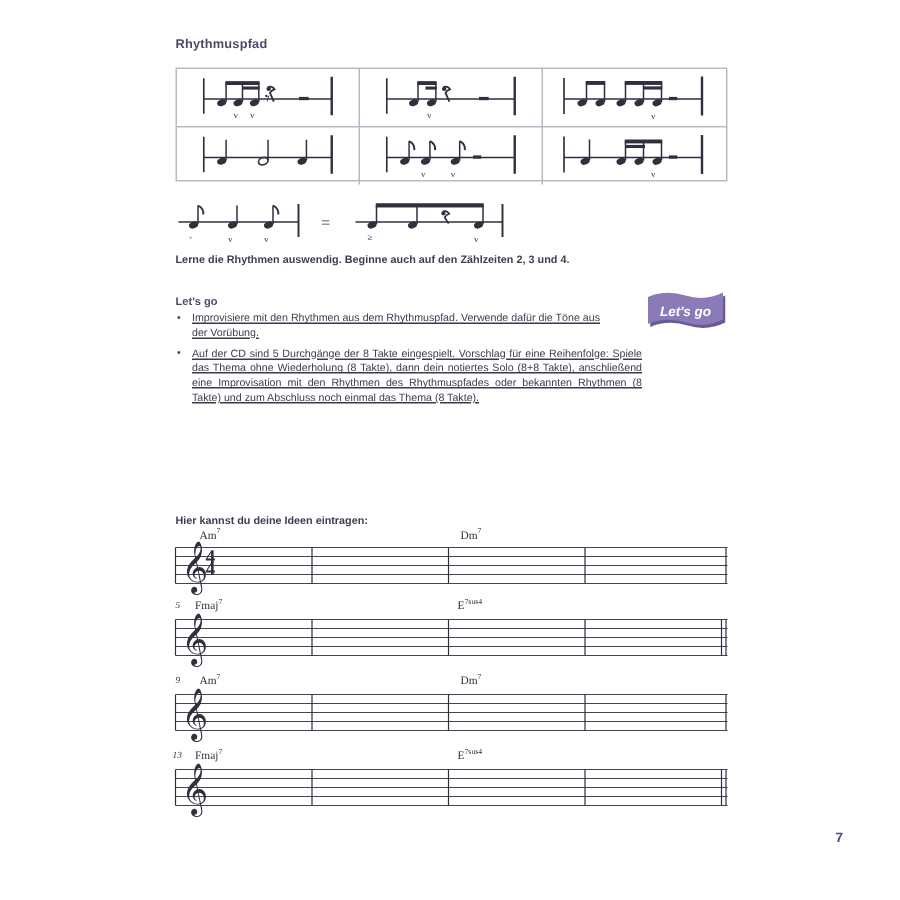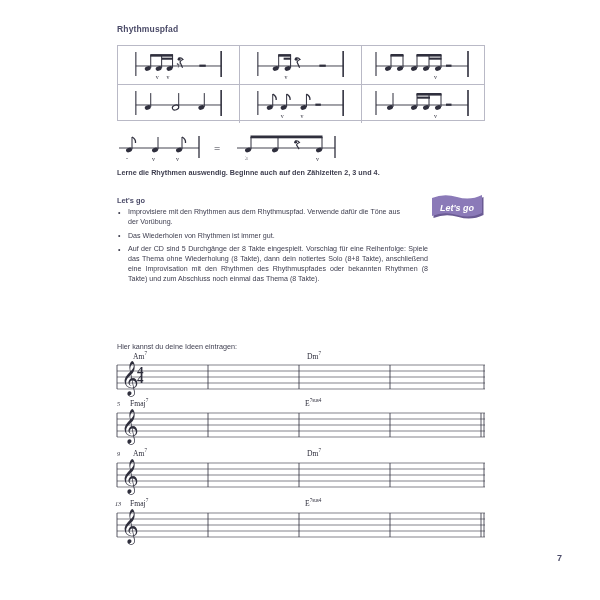--- a/index.html
+++ b/index.html
@@ -86,20 +86,21 @@
     color: #4b4b68;
   }
   .bullet-list {
     position: absolute;
     left: 117px;
     top: 208px;
     width: 300px;
     margin: 0;
     padding: 0;
     list-style: none;
+    text-decoration: underline;
   }
   .bullet-item {
     position: relative;
     padding-left: 11px;
     margin-bottom: 4.2px;
     font-size: 7.1px;
     line-height: 9.7px;
     color: #3d3d4e;
     text-align: justify;
   }
@@ -124,20 +125,21 @@
   }
   .letsgo-badge svg { display: block; }
 
   
   .ideas-line {
     position: absolute;
     left: 117px;
     top: 342px;
     font-size: 7.2px;
     color: #3d3d4e;
+    font-weight: bold;
   }
 
   
   .staff-system {
     position: absolute;
     left: 117px;
     width: 368px;
     height: 44px;
   }
   .staff-system svg { display: block; overflow: visible; }
@@ -343,21 +345,20 @@
       <circle cx="178.6" cy="14.2" r="1.4" fill="#2f2f3d"></circle>
     </svg>
   </div>
 
   <div class="instruction-line">Lerne die Rhythmen auswendig. Beginne auch auf den Zählzeiten 2, 3 und 4.</div>
 
   <div class="letsgo-heading">Let's go</div>
 
   <ul class="bullet-list">
     <li class="bullet-item narrow">Improvisiere mit den Rhythmen aus dem Rhythmuspfad. Verwende dafür die Töne aus der Vorübung.</li>
-    <li class="bullet-item full">Das Wiederholen von Rhythmen ist immer gut.</li>
     <li class="bullet-item full">Auf der CD sind 5 Durchgänge der 8 Takte eingespielt. Vorschlag für eine Reihenfolge: Spiele das Thema ohne Wiederholung (8 Takte), dann dein notiertes Solo (8+8 Takte), anschließend eine Improvisation mit den Rhythmen des Rhythmuspfades oder bekannten Rhythmen (8 Takte) und zum Abschluss noch einmal das Thema (8 Takte).</li>
   </ul>
 
   <div class="letsgo-badge">
     <svg width="56" height="31" viewBox="0 0 56 31">
       <path d="M3,7 q12,-5 25,-1 q13,4 25,-2 l0,18 q-12,6 -25,2 q-13,-4 -25,1 Z" fill="#6a5a93" transform="translate(1.5,2)"></path>
       <path d="M3,7 q12,-5 25,-1 q13,4 25,-2 l0,18 q-12,6 -25,2 q-13,-4 -25,1 Z" fill="#8b7ab8"></path>
       <text x="28" y="19.5" text-anchor="middle" font-family="Liberation Sans, sans-serif" font-size="9" font-weight="700" font-style="italic" fill="#ffffff">Let's go</text>
     </svg>
   </div>

